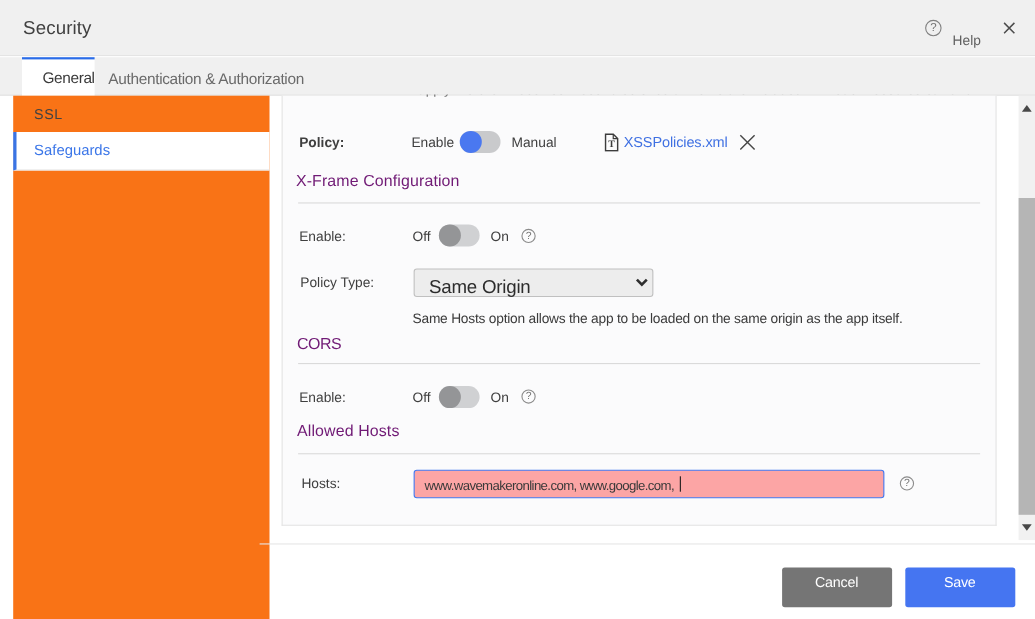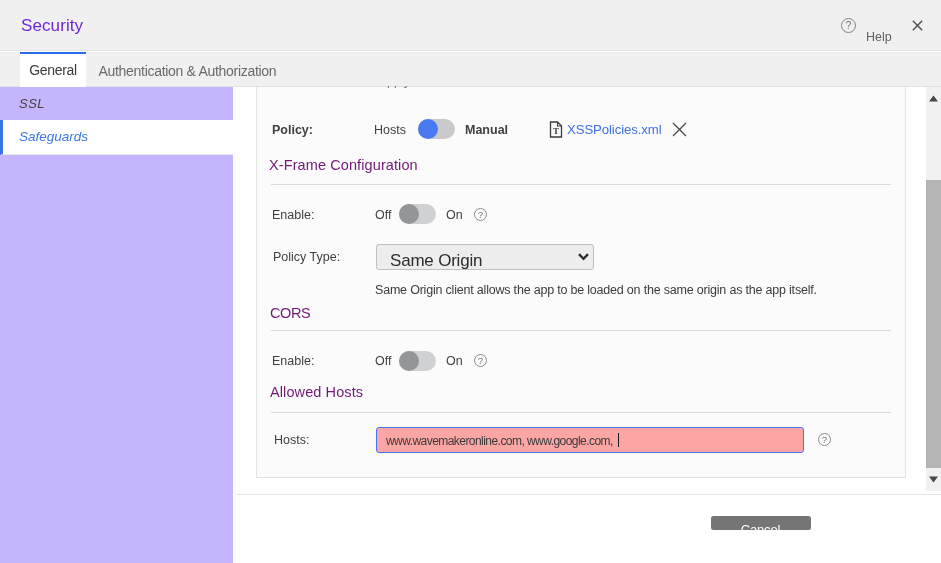--- a/index.html
+++ b/index.html
@@ -3,33 +3,33 @@
 <meta charset="utf-8">
 <style>
   * { margin:0; padding:0; box-sizing:border-box; }
   html,body { width:941px; height:563px; overflow:hidden; background:#fff;
     font-family:"Liberation Sans", sans-serif; }
   .abs { position:absolute; }
   #page { position:relative; width:941px; height:563px; background:#fff; }
 
   
   #hdr { left:0; top:0; width:941px; height:51px; background:#f0f0f0; border-bottom:1px solid #e4e4e4; }
-  #title { left:21px; top:15.5px; font-size:17px; color:#6d28d9; letter-spacing:0.1px; }
+  #title { left:21px; top:15.5px; font-size:17px; color:#404040; letter-spacing:0.1px; }
   #helpq { left:841px; top:18px; width:15px; height:15px; border:1px solid #818181; border-radius:50%;
     color:#717171; font-size:10.5px; text-align:center; line-height:13px; }
   #helptxt { left:866px; top:30px; font-size:12.5px; color:#5f5f5f; }
 
   
   #tabbar { left:0; top:52px; width:941px; height:35px; background:#f0f0f0; border-bottom:1px solid #e2e2e2; }
   #tab1 { left:20px; top:0px; width:66px; height:35px; background:#ffffff; border-top:2.5px solid #2a6ce8; }
-  #tab1 span { position:absolute; left:0; right:0; top:8px; text-align:center; font-size:14px; letter-spacing:-0.35px; color:#3a3a3a; }
+  #tab1 span { position:absolute; left:0; right:0; top:8px; text-align:right; font-size:14px; letter-spacing:-0.35px; color:#3a3a3a; }
   #tab2 { left:98.5px; top:10.5px; font-size:14px; color:#6a6a6a; letter-spacing:-0.3px; }
 
   
-  #side { left:0; top:87px; width:233px; height:476px; background:#c4b5fd;font-style:italic; }
+  #side { left:12px; top:87px; width:233px; height:476px; background:#f97316; }
   #sslrow { left:0; top:0px; width:233px; height:33px; }
   #sslrow span { position:absolute; left:19px; top:9px; font-size:13px; color:#424242; letter-spacing:0.5px; }
   #sgrow { left:0; top:33px; width:233px; height:35px; background:#fff; border-left:3px solid #3a74e4; border-bottom:1px solid #e7e7e7; }
   #sgrow span { position:absolute; left:16px; top:8.5px; font-size:13.5px; color:#3b76e8; }
 
   
   #panel { left:256px; top:87px; width:650px; height:391px; background:#fbfbfc;
     border-left:1px solid #e4e4e4; border-right:1px solid #e4e4e4; border-bottom:1px solid #e4e4e4; }
 
   .lbl { font-size:12.5px; color:#3f3f3f; }
@@ -53,21 +53,21 @@
   #sel span { position:absolute; left:13px; top:6.5px; font-size:17px; letter-spacing:-0.2px; color:#2c2c2c; }
 
   
   #hosts { left:376px; top:426.5px; width:428px; height:26px; background:#fca5a5;
     border:1.5px solid #4277f0; border-radius:3px; }
   #hosts span { position:absolute; left:9px; top:6px; font-size:12px; letter-spacing:-0.55px; color:#3a3a3a; }
   #cursor { left:240.5px; top:5px; width:1.8px; height:14.5px; background:#1a1a1a; }
 
   
   #fdiv { left:236px; top:494px; width:705px; height:1px; background:#e6e6e6; }
-  .btn { top:516px; width:100px; height:14px; border-radius:2.5px; color:#fff;
+  .btn { top:516px; width:100px; height:36px; border-radius:2.5px; color:#fff;
     font-size:13px; letter-spacing:-0.2px; text-align:center; line-height:27px; }
   #bcancel { left:710.5px; background:#757575; }
   #bsave { left:822.5px; background:#4575f1; }
 
   
   #sbar { left:926px; top:87px; width:15px; height:404px; background:#f1f1f1; }
   #sthumb { left:0px; top:93px; width:15px; height:288px; background:#b5b5b5; }
 </style>
 </head>
 <body>
@@ -97,25 +97,25 @@
       </div>
   </div>
 
   <div class="abs" id="panel"></div>
 
   <div class="abs" style="left:380px; top:86px; width:511px; height:2.5px; overflow:hidden;">
     <div style="position:absolute; left:0; top:-12px; font-size:12.5px; color:#777;">apply the client receives these rules once all items are included with each resource call and stores them till the session ends</div>
   </div>
 
   <div class="abs lbl" style="left:272px; top:122.5px;font-weight:bold;">Policy:</div>
-  <div class="abs val" style="left:374px; top:122.5px;">Hosts</div>
+  <div class="abs val" style="left:374px; top:122.5px;">Enable</div>
   <div class="abs tog on" style="left:418px; top:119px;">
       <div class="knob"></div>
     </div>
-  <div class="abs val" style="left:465px; top:122.5px;font-weight:bold;">Manual</div>
+  <div class="abs val" style="left:465px; top:122.5px;">Manual</div>
   <svg class="abs" style="left:549px; top:120.5px;" width="14" height="17" viewBox="0 0 14 17">
     <path d="M1.5,1 H8.5 L12.5,5 V16 H1.5 Z" fill="none" stroke="#3c3c3c" stroke-width="1.3"></path>
     <path d="M8.5,1 V5 H12.5" fill="none" stroke="#3c3c3c" stroke-width="1.1"></path>
     <text x="7" y="13" font-size="9" font-family="Liberation Serif, serif" fill="#3c3c3c" text-anchor="middle" font-weight="bold">T</text>
   </svg>
   <div class="abs" style="left:567px; top:121.5px; font-size:13.2px; letter-spacing:-0.1px; color:#3f70e2;">XSSPolicies.xml</div>
   <svg class="abs" style="left:672px; top:122px;" width="15" height="15">
     <path d="M1,1 L14,14 M14,1 L1,14" stroke="#474747" stroke-width="1.3" fill="none"></path>
   </svg>
 
@@ -130,21 +130,21 @@
   <div class="abs val" style="left:446px; top:207.5px;">On</div>
   <div class="abs qc" style="left:474px; top:207.5px;">?</div>
 
   <div class="abs lbl" style="left:273px; top:250px;">Policy Type:</div>
   <div class="abs" id="sel">
     <span>Same Origin</span>
     <svg style="position:absolute; right:4px; top:8px;" width="11" height="8" viewBox="0 0 11 8">
       <path d="M1,1.2 L5.5,5.8 L10,1.2" stroke="#2e2e2e" stroke-width="2.4" fill="none"></path>
     </svg>
   </div>
-  <div class="abs" style="left:375px; top:282.5px; font-size:12.5px; color:#3b3b3b; letter-spacing:-0.2px;">Same Origin client allows the app to be loaded on the same origin as the app itself.</div>
+  <div class="abs" style="left:375px; top:282.5px; font-size:12.5px; color:#3b3b3b; letter-spacing:-0.2px;">Same Hosts option allows the app to be loaded on the same origin as the app itself.</div>
 
   <div class="abs sect" style="left:270px; top:305px; letter-spacing:-0.4px;">CORS</div>
   <div class="abs hr" style="left:271px; top:329.5px; width:620px;"></div>
 
   <div class="abs lbl" style="left:272px; top:354px;">Enable:</div>
   <div class="abs val" style="left:375px; top:354px;">Off</div>
   <div class="abs tog off" style="left:399px; top:350.5px;">
       <div class="knob"></div>
     </div>
   <div class="abs val" style="left:446px; top:354px;">On</div>
@@ -155,20 +155,21 @@
 
   <div class="abs lbl" style="left:274px; top:432.5px;">Hosts:</div>
   <div class="abs" id="hosts">
     <span>www.wavemakeronline.com, www.google.com,</span>
     <div class="abs" id="cursor"></div>
   </div>
   <div class="abs qc" style="left:818px; top:432.5px;">?</div>
 
   <div class="abs" id="fdiv"></div>
   <div class="abs btn" id="bcancel">Cancel</div>
+  <div class="abs btn" id="bsave">Save</div>
 
   <div class="abs" id="sbar">
     <div class="abs" id="sthumb"></div>
     <svg class="abs" style="left:3px; top:8px;" width="9" height="7">
         <path d="M4.5,0.5 L9,6.5 L0,6.5 Z" fill="#484848"></path>
       </svg>
     <svg class="abs" style="left:3px; top:389px;" width="9" height="7">
         <path d="M4.5,6.5 L9,0.5 L0,0.5 Z" fill="#484848"></path>
       </svg>
   </div>

